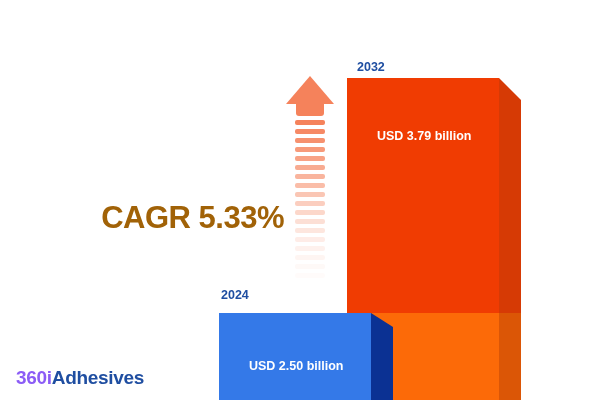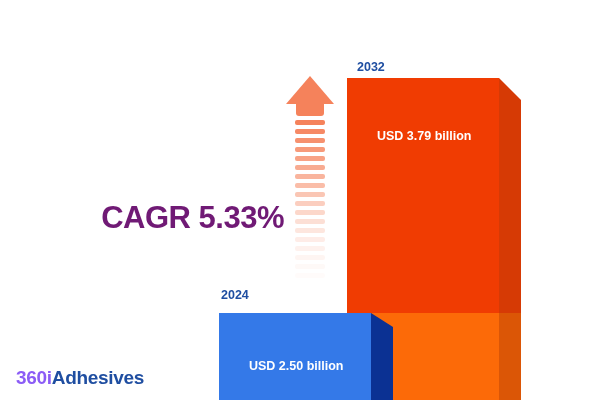--- a/index.html
+++ b/index.html
@@ -42,21 +42,21 @@
     line-height: 1.35;
   }
   .cagr {
     position: absolute;
     left: 44px;
     top: 200px;
     width: 240px;
     text-align: right;
     font-size: 31px;
     font-weight: bold;
-    color: #701a75;
+    color: #a16207;
     letter-spacing: -0.5px;
     white-space: nowrap;
   }
 
   
   .arrow-wrap {
     position: absolute;
     left: 286px;
     top: 76px;
     width: 48px;

